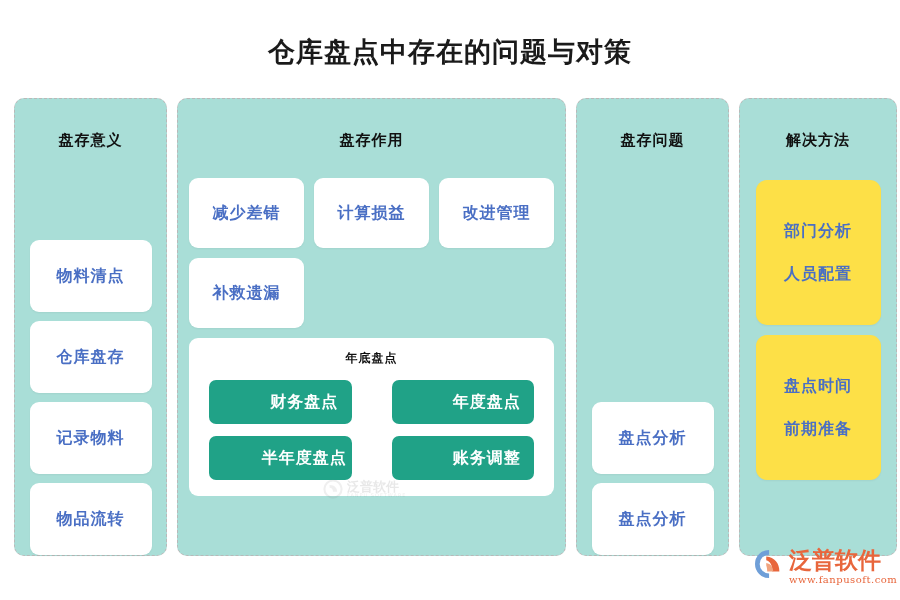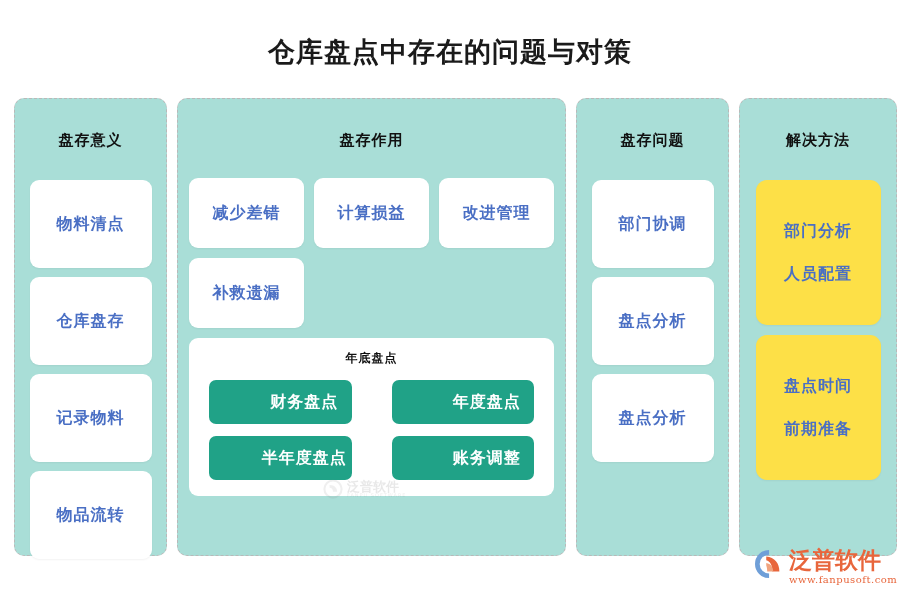--- a/index.html
+++ b/index.html
@@ -41,21 +41,21 @@
     background: #a9ded7;
     border: 1px dashed #b9b9b9;
     border-radius: 10px;
     box-sizing: border-box;
     display: flex;
     flex-direction: column;
     align-items: center;
     padding: 0 12px;
     position: relative;
   }
-  .panel-narrow { width: 153px; flex: 0 0 153px; }
+  .panel-narrow { width: 153px; flex: 0 0 153px; justify-content: space-between; }
   .panel-wide   { width: 389px; flex: 0 0 389px; }
   .panel-last   { width: 158px; flex: 0 0 158px; }
 
   .panel-title {
     font-size: 15px;
     font-weight: bold;
     color: #111111;
     margin-top: 32px;
     margin-bottom: 0;
     letter-spacing: 1px;
@@ -68,21 +68,21 @@
     display: flex;
     flex-direction: column;
     gap: 9px;
     align-items: center;
   }
 
   .white-card {
     background: #ffffff;
     border-radius: 9px;
     width: 122px;
-    height: 88px;
+    height: 72px;
     display: flex;
     align-items: center;
     justify-content: center;
     font-size: 16px;
     font-weight: bold;
     color: #4a6fc4;
     letter-spacing: 1px;
     box-shadow: 0 1px 2px rgba(0,0,0,0.05);
   }
 
@@ -254,21 +254,20 @@
         <div class="teal-btn">年度盘点</div>
         <div class="teal-btn">半年度盘点</div>
         <div class="teal-btn">账务调整</div>
       </div>
     </div>
   </div>
 
   <div class="panel panel-narrow">
     <div class="panel-title">盘存问题</div>
     <div class="card-stack">
-      <div class="white-card">部门协调</div>
       <div class="white-card">盘点分析</div>
       <div class="white-card">盘点分析</div>
     </div>
   </div>
 
   <div class="panel panel-last">
     <div class="panel-title">解决方法</div>
     <div class="tall-stack">
       <div class="tall-card">
         <span class="line">部门分析</span>

